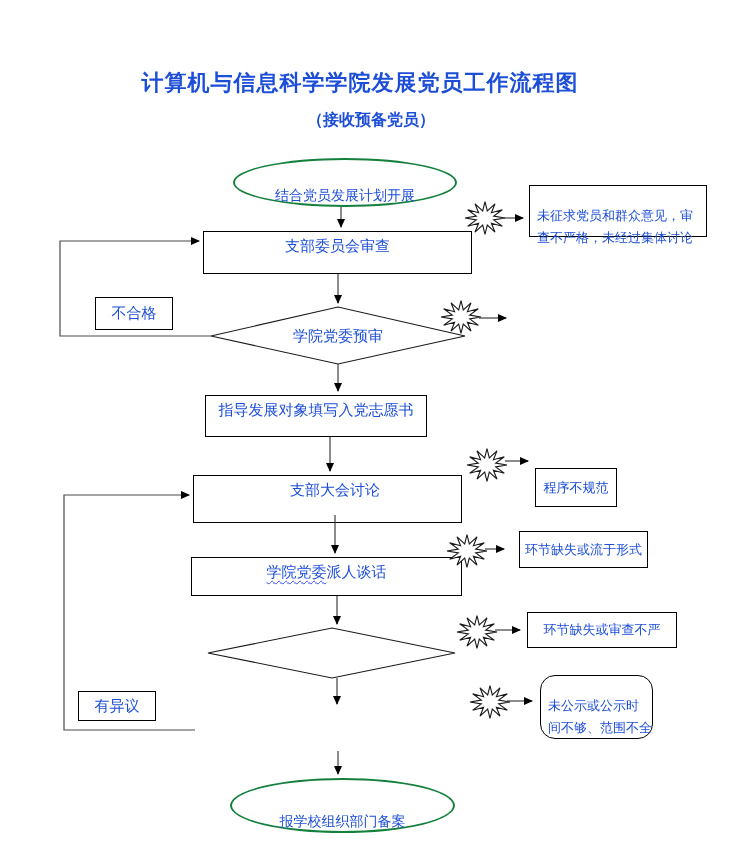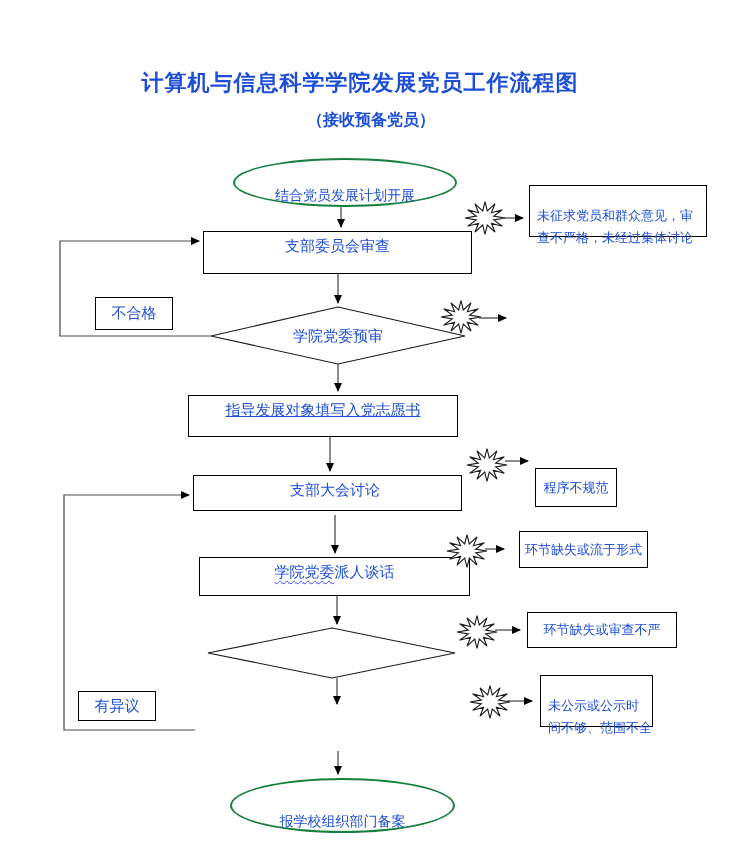--- a/index.html
+++ b/index.html
@@ -60,29 +60,29 @@
   </div>
 
   <div class="node" style="left:203px;top:231px;width:269px;height:43px;text-align:center;">
     <span>支部委员会审查</span>
   </div>
 
   <div class="sidebox" style="left:75px;top:297px;width:78px;height:33px;margin-left:20px;">
     <span>不合格</span>
   </div>
 
-  <div class="node" style="left:188px;top:395px;width:270px;height:42px;text-decoration:underline;">
+  <div class="node" style="left:205px;top:395px;width:222px;height:42px;">
     <span>指导发展对象填写入党志愿书</span>
   </div>
 
-  <div class="node" style="left:193px;top:475px;width:269px;height:36px;padding-left:15px;">
+  <div class="node" style="left:193px;top:475px;width:269px;height:48px;padding-left:15px;">
     <span>支部大会讨论</span>
   </div>
 
-  <div class="node" style="left:191px;top:557px;width:271px;height:39px;margin-left:8px;">
+  <div class="node" style="left:191px;top:557px;width:271px;height:39px;">
     <span class="wavy">学院党委</span><span>派人谈话</span>
   </div>
 
   <div class="sidebox" style="left:78px;top:691px;width:78px;height:30px;text-align:right;">
     <span>有异议</span>
   </div>
 
 
   <div class="ellipse" style="left:230px;top:778px;width:225px;height:55px;">
     <span>报学校组织部门备案</span>
@@ -90,21 +90,21 @@
 
   <div class="callout multi" style="left:529px;top:185px;width:178px;height:52px;">未征求党员和群众意见，审查不严格，未经过集体讨论</div>
 
 
   <div class="callout center" style="left:535px;top:468px;width:82px;height:39px;">程序不规范</div>
 
   <div class="callout center" style="left:511px;top:531px;width:129px;height:37px;margin-left:8px;">环节缺失或流于形式</div>
 
   <div class="callout center" style="left:527px;top:612px;width:150px;height:36px;">环节缺失或审查不严</div>
 
-  <div class="callout multi" style="left:540px;top:675px;width:113px;height:52px;line-height:22px;">
+  <div class="callout multi" style="left:540px;top:675px;width:113px;height:64px;line-height:22px;border-radius:15px;">
     <span class="line2">未公示或公示时</span>
     <span class="line2">间不够、范围不全</span>
   </div>
 
   <svg class="overlay" width="750" height="864" viewBox="0 0 750 864">
     <defs>
       <marker id="arr" markerWidth="10" markerHeight="9" refX="8" refY="4" orient="auto" markerUnits="userSpaceOnUse">
         <path d="M0,0 L9,4 L0,8 Z" fill="#000"></path>
       </marker>
       <path id="burstShape" fill="#fff" stroke="#1a1a1a" stroke-width="1.1" d="M20,0 L8.7,1.9 L17.3,8.2 L6.4,5.2 L10,14.2 L2.3,7.1 L0,16.4 L-2.3,7.1 L-10,14.2 L-6.4,5.2 L-17.3,8.2 L-8.7,1.9 L-20,0 L-8.7,-1.9 L-17.3,-8.2 L-6.4,-5.2 L-10,-14.2 L-2.3,-7.1 L0,-16.4 L2.3,-7.1 L10,-14.2 L6.4,-5.2 L17.3,-8.2 L8.7,-1.9 Z"></path>

